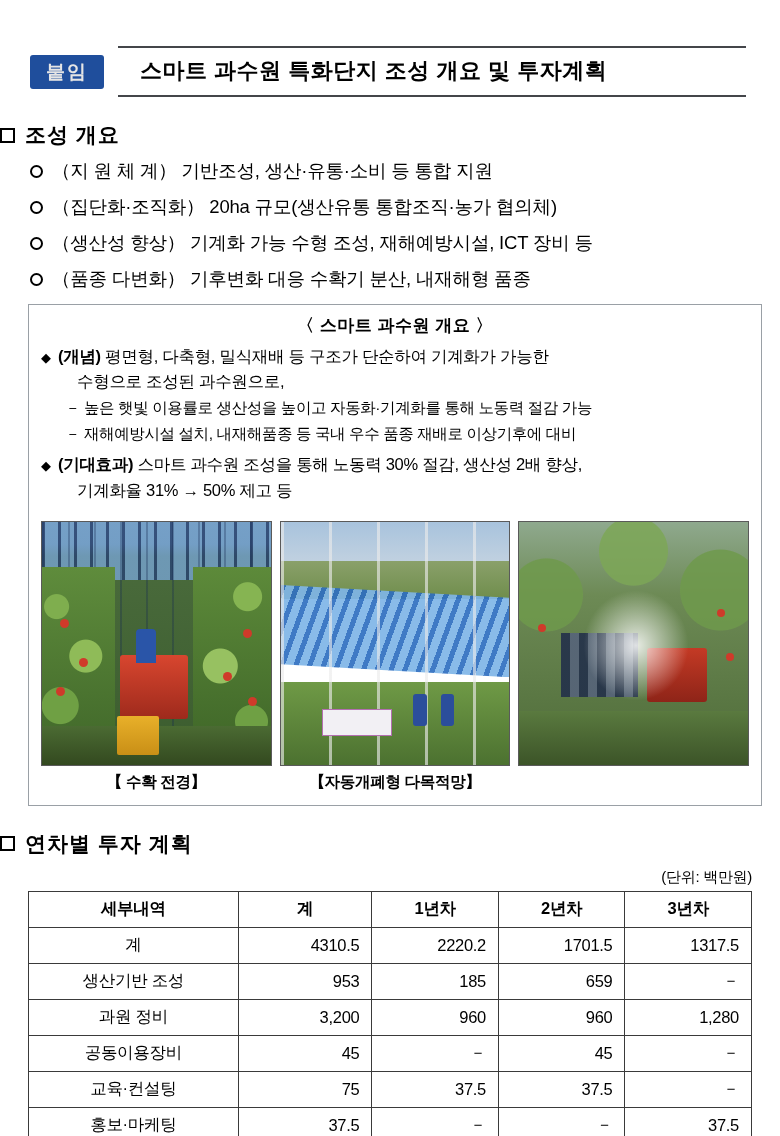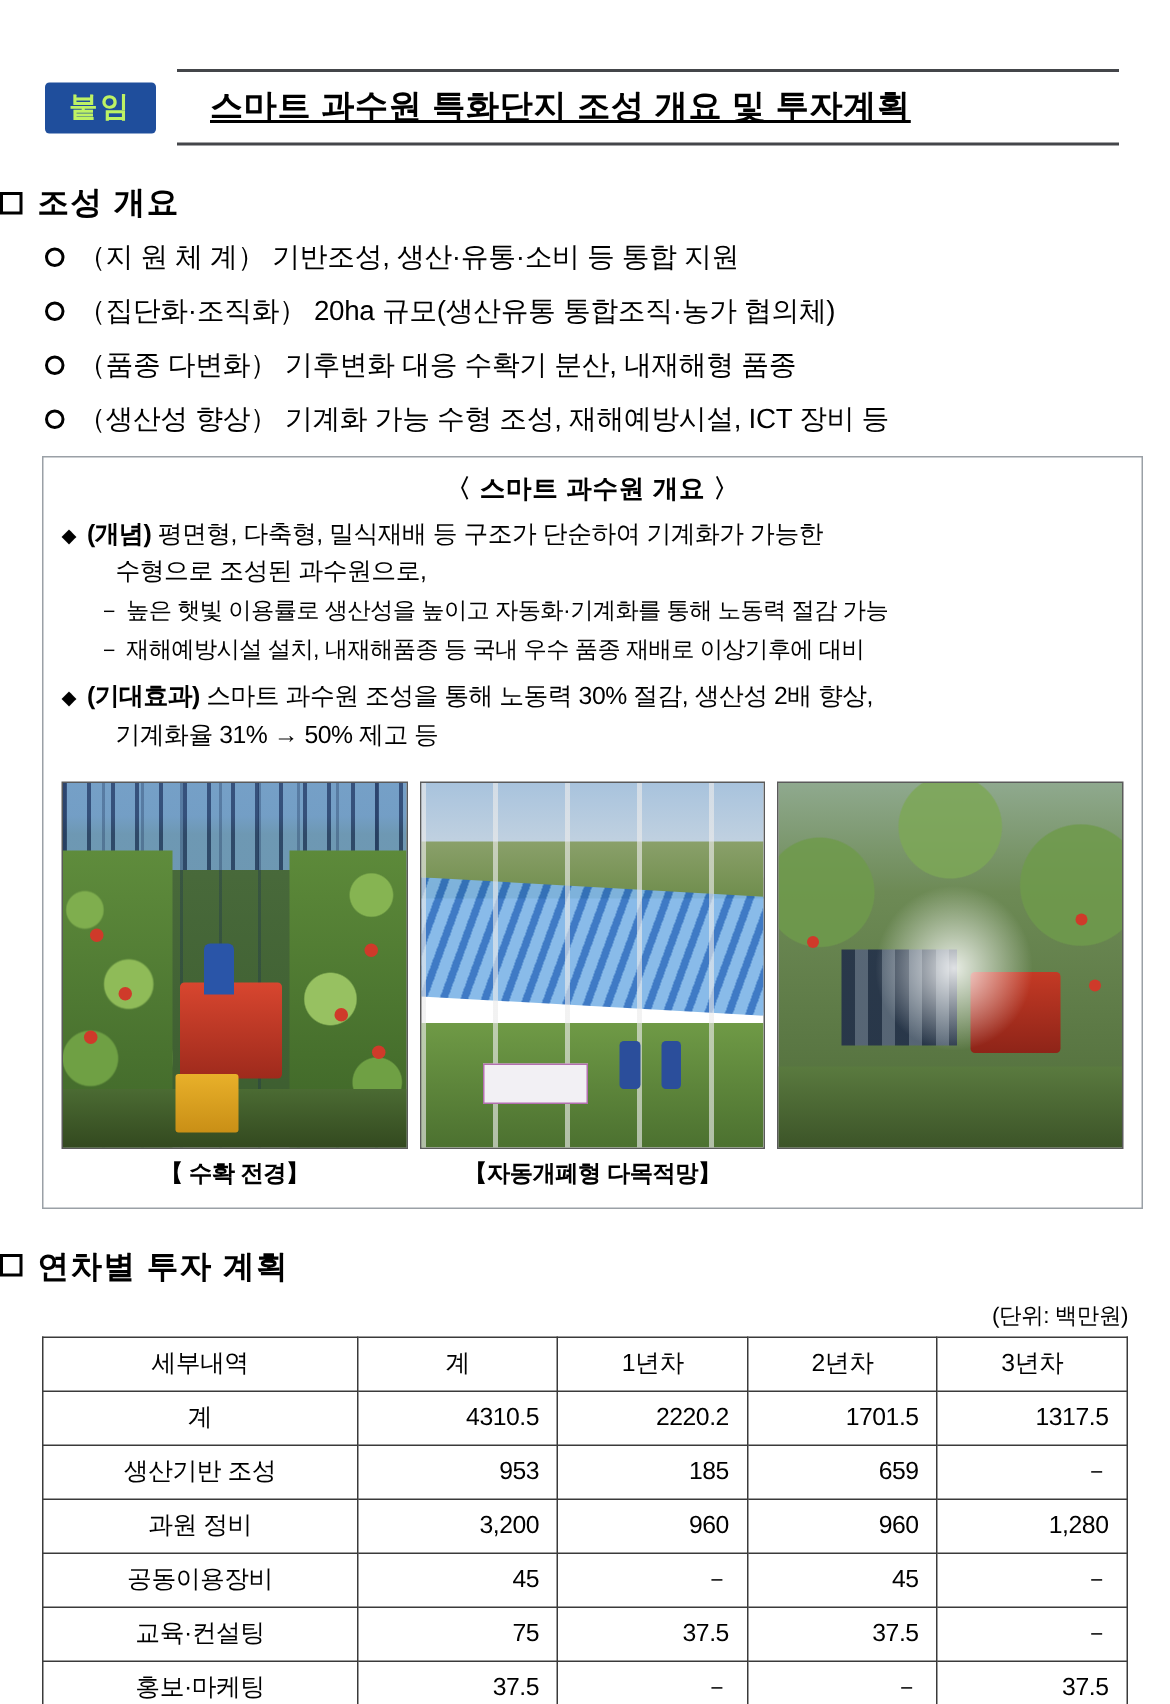--- a/index.html
+++ b/index.html
@@ -25,41 +25,40 @@
 
   
   .doc-header {
     display: flex;
     align-items: center;
     margin: 46px 0 0 0;
     padding: 0 34px 0 30px;
   }
   .attach-badge {
     background: #1f4e9c;
-    color: #bef264;
+    color: #e5e5e5;
     font-size: 19px;
     font-weight: bold;
     letter-spacing: 2px;
     padding: 7px 16px 8px 16px;
     border-radius: 3px;
     line-height: 1;
     white-space: nowrap;
   }
   .header-title-wrap {
     flex: 1;
     margin-left: 14px;
     border-top: 2px solid #44464a;
     border-bottom: 2px solid #44464a;
     padding: 8px 0 9px 22px;
   }
   .header-title {
     font-size: 22px;
     font-weight: bold;
     letter-spacing: 0.5px;
-    text-decoration: underline;
   }
 
   
   .section-heading {
     display: flex;
     align-items: center;
     gap: 10px;
     margin: 24px 0 10px 0;
     padding-left: 0;
   }
@@ -287,21 +286,21 @@
     margin: 0 28px;
     table-layout: fixed;
   }
   table.budget th, table.budget td {
     border: 1px solid #3a3a3a;
     height: 33px;
     font-size: 16.5px;
     letter-spacing: -0.3px;
   }
   table.budget th {
-    font-weight: normal;
+    font-weight: bold;
     text-align: center;
   }
   table.budget td.label {
     text-align: center;
   }
   table.budget td.num {
     text-align: right;
     padding-right: 12px;
   }
   table.budget col.c0 { width: 29%; }
@@ -331,25 +330,25 @@
     <div class="bullet-row">
       <span class="ring"></span>
       <span class="bullet-text">（지 원 체 계） 기반조성, 생산·유통·소비 등 통합 지원</span>
     </div>
     <div class="bullet-row">
       <span class="ring"></span>
       <span class="bullet-text">（집단화·조직화） 20ha 규모(생산유통 통합조직·농가 협의체)</span>
     </div>
     <div class="bullet-row">
       <span class="ring"></span>
-      <span class="bullet-text">（품종 다변화） 기후변화 대응 수확기 분산, 내재해형 품종</span>
+      <span class="bullet-text">（생산성 향상） 기계화 가능 수형 조성, 재해예방시설, ICT 장비 등</span>
     </div>
     <div class="bullet-row">
       <span class="ring"></span>
-      <span class="bullet-text">（생산성 향상） 기계화 가능 수형 조성, 재해예방시설, ICT 장비 등</span>
+      <span class="bullet-text">（품종 다변화） 기후변화 대응 수확기 분산, 내재해형 품종</span>
     </div>
   </div>
 
   <div class="info-box">
     <div class="info-title">〈 스마트 과수원 개요 〉</div>
 
     <div class="diamond-row">
       <span class="diamond">◆</span>
       <span class="diamond-text">
         <b>(개념)</b>

